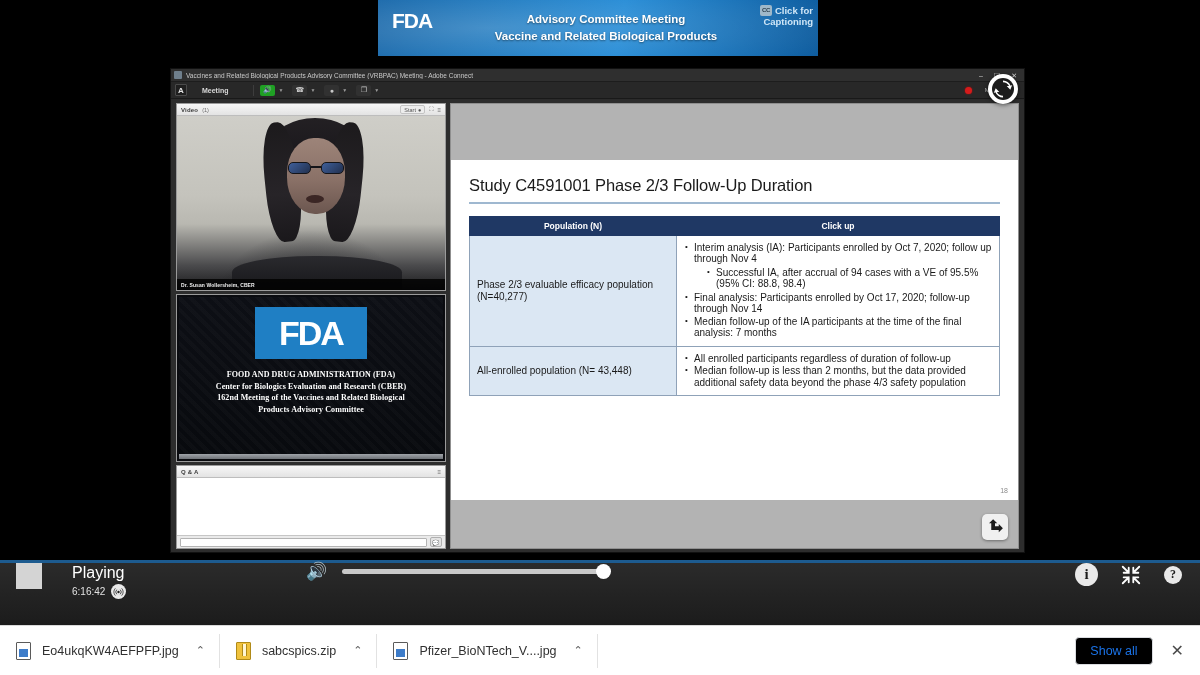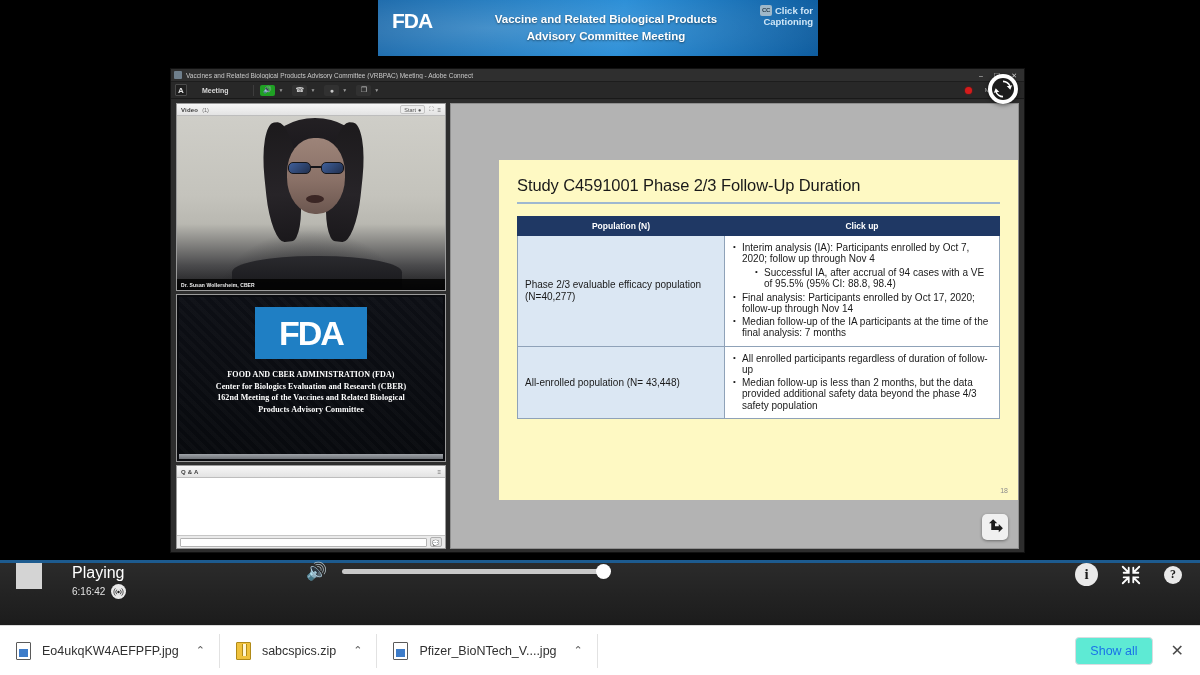--- a/index.html
+++ b/index.html
@@ -261,22 +261,21 @@
     width:12px; height:10px; background:#e4e4e4;
     border:1px solid #b0b0b0; border-radius:2px;
     display:flex; align-items:center; justify-content:center;
     font-size:6px; color:#555;
   }
 
   
   .share-pod { height:100%; background:#b3b3b3; position:relative; border:1px solid #8f8f8f; }
   .share-slide {
     position:absolute; left:0; right:0; top:56px; height:340px;
-    background:#fef9c3;
-    margin-left:48px;
+    background:#ffffff;
   }
   .slide-inner { position:relative; width:100%; height:100%; padding:16px 18px 0 18px; }
   .slide-title {
     font-family:"Liberation Sans", sans-serif;
     font-size:16.5px; color:#1a1a1a; font-weight:normal;
     letter-spacing:-.1px;
   }
   .slide-rule {
     margin-top:7px; height:1.5px;
     background:#9fb8d0; width:100%;
@@ -396,36 +395,36 @@
   .dl-file-ico.zip:after {
     content:""; position:absolute; left:5.5px; top:1px; width:3px; height:12px;
     background:#fff6d4; border-left:1px solid #b08a18; border-right:1px solid #b08a18;
   }
   .dl-name { font-size:12.5px; color:#303030; white-space:nowrap; }
   .dl-caret { font-size:11px; color:#5c5c5c; margin-left:6px; }
   .dl-spacer { flex:1 1 auto; }
   .dl-showall {
     font-size:12.5px; color:#1a73e8;
     border:1px solid #dadce0; border-radius:4px;
-    padding:6px 14px; background:#5eead4; flex:0 0 auto;
+    padding:6px 14px; background:#000000; flex:0 0 auto;
   }
   .dl-close {
     margin:0 16px 0 18px; font-size:16px; color:#4a4a4a; flex:0 0 auto;
   }
 </style>
 </head>
 <body>
 
 <div id="page">
 
   <div class="fda-banner">
     <div class="bnr-logo">FDA</div>
     <div class="bnr-title">
+      <div>Advisory Committee Meeting</div>
       <div>Vaccine and Related Biological Products</div>
-      <div>Advisory Committee Meeting</div>
     </div>
     <div class="bnr-cc">
       <div>
         <span class="cc-badge">CC</span><span>Click for</span>
       </div>
       <div>Captioning</div>
     </div>
   </div>
 
   <div class="connect-window">
@@ -510,21 +509,21 @@
             </div>
           </div>
         </div>
 
         <div class="pod fdaslide-pod">
           <div class="fda-slide">
             <div class="fda-slide-logo">
               <span>FDA</span>
             </div>
             <div class="fda-slide-text">
-              <div>FOOD AND CBER ADMINISTRATION (FDA)</div>
+              <div>FOOD AND DRUG ADMINISTRATION (FDA)</div>
               <div>Center for Biologics Evaluation and Research (CBER)</div>
               <div>162nd Meeting of the Vaccines and Related Biological</div>
               <div>Products Advisory Committee</div>
             </div>
             <div class="fda-slide-strip"></div>
           </div>
         </div>
 
         <div class="pod qa-pod">
           <div class="pod-head">

